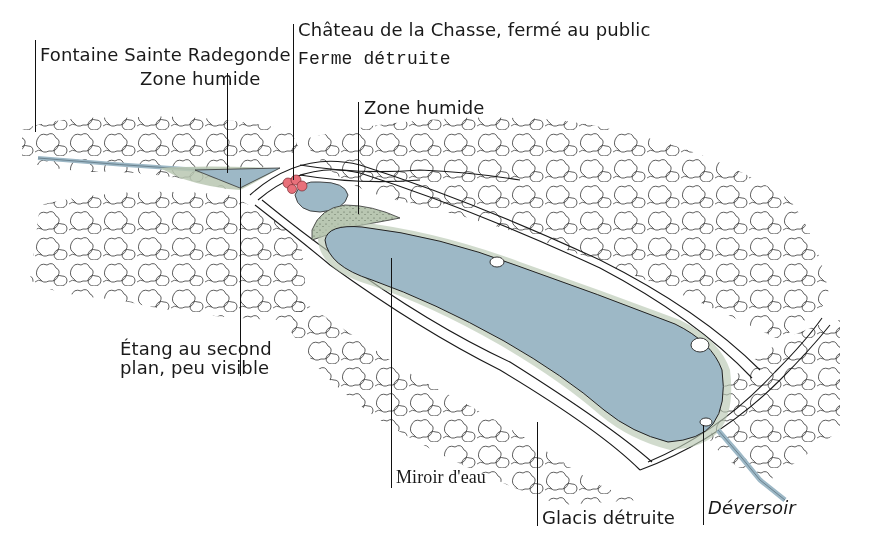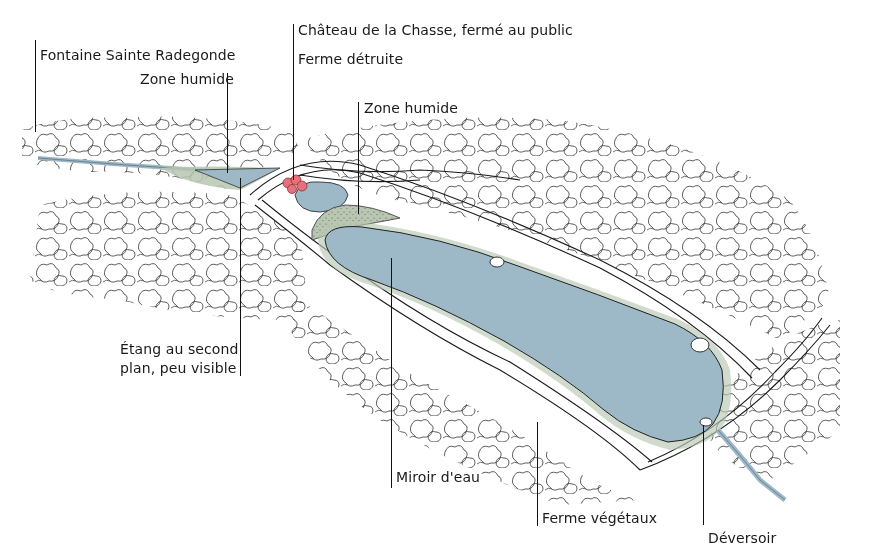--- a/index.html
+++ b/index.html
@@ -7,21 +7,21 @@
       position: relative;
       width: 871px;
       height: 550px;
       overflow: hidden;
       background: #ffffff;
       font-family: "DejaVu Sans", "Liberation Sans", sans-serif;
     }
     #drawing { position: absolute; left: 0; top: 0; }
     .label {
       position: absolute;
-      font-size: 14px;
+      font-size: 18px;
       color: #1a1a1a;
       white-space: nowrap;
       line-height: 16px;
       letter-spacing: 0.1px;
     }
     .label.right { text-align: right; }
     .leader {
       position: absolute;
       width: 1.4px;
       background: #111111;
@@ -97,21 +97,21 @@
   <div class="leader" style="left:293px; top:24px; height:156px;"></div>
   <div class="leader" style="left:358px; top:102px; height:112px;"></div>
   <div class="leader" style="left:240px; top:178px; height:198px;"></div>
   <div class="leader" style="left:391px; top:258px; height:230px;"></div>
   <div class="leader" style="left:537px; top:422px; height:104px;"></div>
   <div class="leader" style="left:703px; top:425px; height:100px;"></div>
 
   <div class="label" style="left:40px; top:38px;margin-top:9px;">Fontaine Sainte Radegonde</div>
   <div class="label right" style="left:140px; top:71px; width:83px;">Zone humide</div>
   <div class="label" style="left:298px; top:22px;">Château de la Chasse, fermé au public</div>
-  <div class="label" style="left:298px; top:51px;">Ferme détruite</div>
+  <div class="label" style="left:298px; top:51px;font-family:Liberation Mono, monospace;">Ferme détruite</div>
   <div class="label" style="left:364px; top:100px;">Zone humide</div>
   <div class="label right" style="left:120px; top:341px; width:116px;">Étang au second</div>
   <div class="label right" style="left:120px; top:360px; width:116px;text-align:center;">plan, peu visible</div>
-  <div class="label" style="left:396px; top:469px;">Miroir d'eau</div>
-  <div class="label" style="left:542px; top:510px;">Ferme végétaux</div>
-  <div class="label" style="left:708px; top:530px;">Déversoir</div>
+  <div class="label" style="left:396px; top:469px;font-family:Liberation Serif, serif;">Miroir d'eau</div>
+  <div class="label" style="left:542px; top:510px;">Glacis détruite</div>
+  <div class="label" style="left:708px; top:500px;font-style:italic;">Déversoir</div>
 
 </div>
 
 </body></html>

